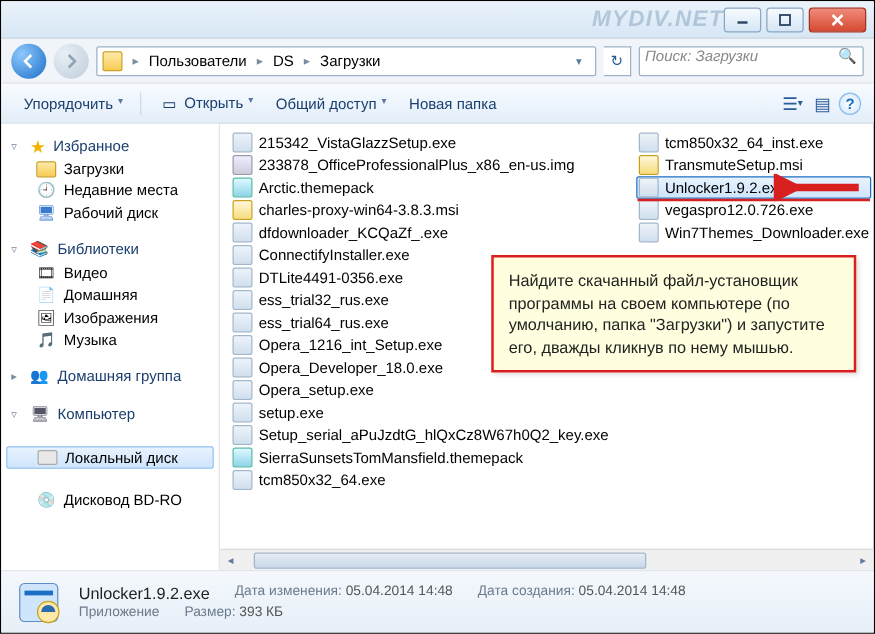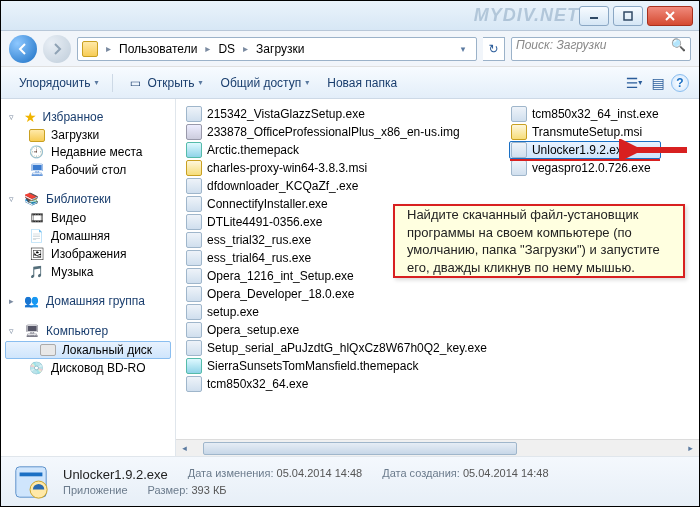--- a/index.html
+++ b/index.html
@@ -20,38 +20,38 @@
   .addr { flex: 1; height: 24px; border: 1px solid #9bb2c9; background:#fff; display:flex; align-items:center; padding: 0 4px; gap: 6px; font-size: 12px; border-radius:2px;}
   .addr .folder-ico { width:16px; height:16px; background:linear-gradient(#ffe9a8,#f7cc55); border:1px solid #c9a021; border-radius:2px;}
   .crumb-sep { color:#7a8aa0; font-size:10px; padding:0 2px;}
   .addr-drop { width:18px; text-align:center; color:#5b7aa0; font-size:9px;}
   .addr-refresh { width:22px; height:24px; border:1px solid #9bb2c9; border-left:none; background:#fff; display:flex; align-items:center; justify-content:center; font-size:12px; color:#2a5c9a;}
   .search { width: 180px; height: 24px; border: 1px solid #9bb2c9; background:#fff; display:flex; align-items:flex-start; padding:0 4px; font-size:12px; color:#888; font-style:italic; border-radius:2px; gap:4px;}
   .search .mag { color:#2a5c9a; font-style:normal; margin-left:auto;}
 
   
   .toolbar { height: 32px; background: linear-gradient(#f7fbff,#e3eef9); border-bottom: 1px solid #cdd9e6; display:flex; align-items:center; padding:0 10px; gap:2px; font-size:12px;}
-  .tbtn { padding: 3px 8px; color:#1a3e6e; display:flex; align-items:center; gap:4px; border-radius:2px;}
+  .tbtn { padding: 3px 8px; color:#1a3e6e; display:flex; gap:4px; border-radius:2px;}
   .tbtn .dd { font-size:8px; color:#5b7aa0;}
   .tbtn.org { font-weight:normal;}
   .tb-sep { width:1px; height:18px; background:#cdd9e6; margin:0 4px;}
   .tb-spacer { flex:1;}
   .tb-ico { width:22px; height:22px; display:flex; align-items:center; justify-content:center; color:#2a5c9a; font-size:14px;}
 
   
   .body { display:flex; height: calc(507px - 30px - 36px - 32px - 50px - 2px); }
 
   
   .sidebar { width: 175px; border-right: 1px solid #e0e6ec; padding: 8px 0; overflow:hidden; background:#fff;}
   .tree-group { margin-bottom: 10px;}
   .tree-head { display:flex; align-items:center; gap:6px; padding: 2px 8px; font-size:12px; color:#063; color:#1a3e6e;}
   .tree-head .tw { width:9px; font-size:9px; color:#7a8aa0;}
   .tree-head .star { color:#f0b400; font-size:14px;}
   .tree-item { display:flex; align-items:center; gap:6px; padding:1px 8px 1px 28px; font-size:12px; white-space:nowrap;}
-  .tree-item.sel { background: linear-gradient(#e8f2fe,#cfe5fc); border:1px solid #8abef0; border-radius:2px; margin:0 4px; padding-left:24px;justify-content:center;}
+  .tree-item.sel { background: linear-gradient(#e8f2fe,#cfe5fc); border:1px solid #8abef0; border-radius:2px; margin:16px 4px; padding-left:24px;}
   .ico { width:16px; height:16px; display:inline-flex; align-items:center; justify-content:center; font-size:12px;}
   .ico.folder{ background:linear-gradient(#ffe9a8,#f7cc55); border:1px solid #c9a021; border-radius:2px; width:16px; height:13px;}
   .ico.lib{ color:#0a7bd0;}
   .ico.comp{ color:#556;}
   .ico.disk{ background:#e8e8e8; border:1px solid #aaa; border-radius:2px; width:16px; height:12px;}
 
   
   .files { flex:1; padding: 6px 8px; position:relative; overflow:hidden; font-size:12px;}
   .file-cols { display:flex; gap: 20px;}
   .col { display:flex; flex-direction:column; gap:0px;}
@@ -60,21 +60,21 @@
   .file.sel.underl { position:relative;}
   .file.sel.underl::after { content:""; position:absolute; bottom:-3px; left:0; right:0; height:2px; background:#d82020;}
   .fico { width:16px; height:16px; display:inline-flex; align-items:center; justify-content:center; font-size:11px; }
   .fico.exe { background:linear-gradient(#eef3f9,#d0dfee); border:1px solid #9fb6cb; border-radius:2px;}
   .fico.msi { background:linear-gradient(#fef7dc,#f6dd7a); border:1px solid #c9a021; border-radius:2px;}
   .fico.img { background:linear-gradient(#eef,#ccd); border:1px solid #99a; border-radius:2px;}
   .fico.theme { background:linear-gradient(#def9ff,#8fd4e8); border:1px solid #5ba; border-radius:2px;}
 
   
   .arrow { position:absolute; top: 40px; right: 10px; pointer-events:none;}
-  .note { position:absolute; top: 105px; right: 14px; width: 292px; background:#ffffe0; border:2px solid #d82020; padding:0 12px; font-size:13px; line-height:1.35; color:#222; box-shadow: 2px 2px 4px rgba(0,0,0,.15);}
+  .note { position:absolute; top: 105px; right: 14px; width: 292px; background:#ffffe0; border:2px solid #d82020; padding:10px 12px; font-size:13px; line-height:1.35; color:#222; box-shadow: 2px 2px 4px rgba(0,0,0,.15);}
 
   
   .details { height:50px; border-top:1px solid #e0e6ec; background:linear-gradient(#f4f8fd,#e7eff7); display:flex; align-items:center; padding: 4px 10px; gap:12px; font-size:11px; color:#555;}
   .details .big-ico { width:40px; height:40px; display:flex; align-items:center; justify-content:center;}
   .details .big-ico svg { width:38px; height:38px;}
   .details .name { font-size:13px; color:#222;}
   .details .meta { display:flex; flex-direction:column; gap:2px;}
   .details .row { display:flex; gap: 20px;}
   .details .lbl { color:#6b7b8c;}
   .scrollbar { position:absolute; bottom:0; left:0; right:0; height:17px; background:#f0f0f0; border-top:1px solid #dcdcdc; display:flex; align-items:center;}
@@ -172,21 +172,21 @@
         <div class="tree-item">
             <span class="ico folder"></span>
             <span>Загрузки</span>
           </div>
         <div class="tree-item">
             <span class="ico" style="color:#4a8">🕘</span>
             <span>Недавние места</span>
           </div>
         <div class="tree-item">
             <span class="ico" style="color:#3a7bd0">🖥</span>
-            <span>Рабочий стол</span>
+            <span>Рабочий диск</span>
           </div>
       </div>
       <div class="tree-group">
         <div class="tree-head">
             <span class="tw">▿</span>
             <span class="ico lib">📚</span>
             <span>Библиотеки</span>
           </div>
         <div class="tree-item">
             <span class="ico">🎞</span>
@@ -271,25 +271,25 @@
             <div class="file">
               <span class="fico exe"></span>
               <span>Opera_1216_int_Setup.exe</span>
             </div>
             <div class="file">
               <span class="fico exe"></span>
               <span>Opera_Developer_18.0.exe</span>
             </div>
             <div class="file">
               <span class="fico exe"></span>
+              <span>Opera_setup.exe</span>
+            </div>
+            <div class="file">
+              <span class="fico exe"></span>
               <span>setup.exe</span>
-            </div>
-            <div class="file">
-              <span class="fico exe"></span>
-              <span>Opera_setup.exe</span>
             </div>
             <div class="file">
               <span class="fico exe"></span>
               <span>Setup_serial_aPuJzdtG_hlQxCz8W67h0Q2_key.exe</span>
             </div>
             <div class="file">
               <span class="fico theme"></span>
               <span>SierraSunsetsTomMansfield.themepack</span>
             </div>
             <div class="file">
@@ -306,20 +306,24 @@
               <span class="fico msi"></span>
               <span>TransmuteSetup.msi</span>
             </div>
             <div class="file sel underl">
               <span class="fico exe"></span>
               <span>Unlocker1.9.2.exe</span>
             </div>
             <div class="file">
               <span class="fico exe"></span>
               <span>vegaspro12.0.726.exe</span>
+            </div>
+            <div class="file">
+              <span class="fico exe"></span>
+              <span>Win7Themes_Downloader.exe</span>
             </div>
           </div>
       </div>
 
       <svg class="arrow" width="70" height="22">
         <defs>
             <marker id="ah" markerWidth="10" markerHeight="10" refX="2" refY="5" orient="auto">
               <path d="M10 0 L0 5 L10 10 Z" fill="#d82020"></path>
             </marker>
           </defs>

